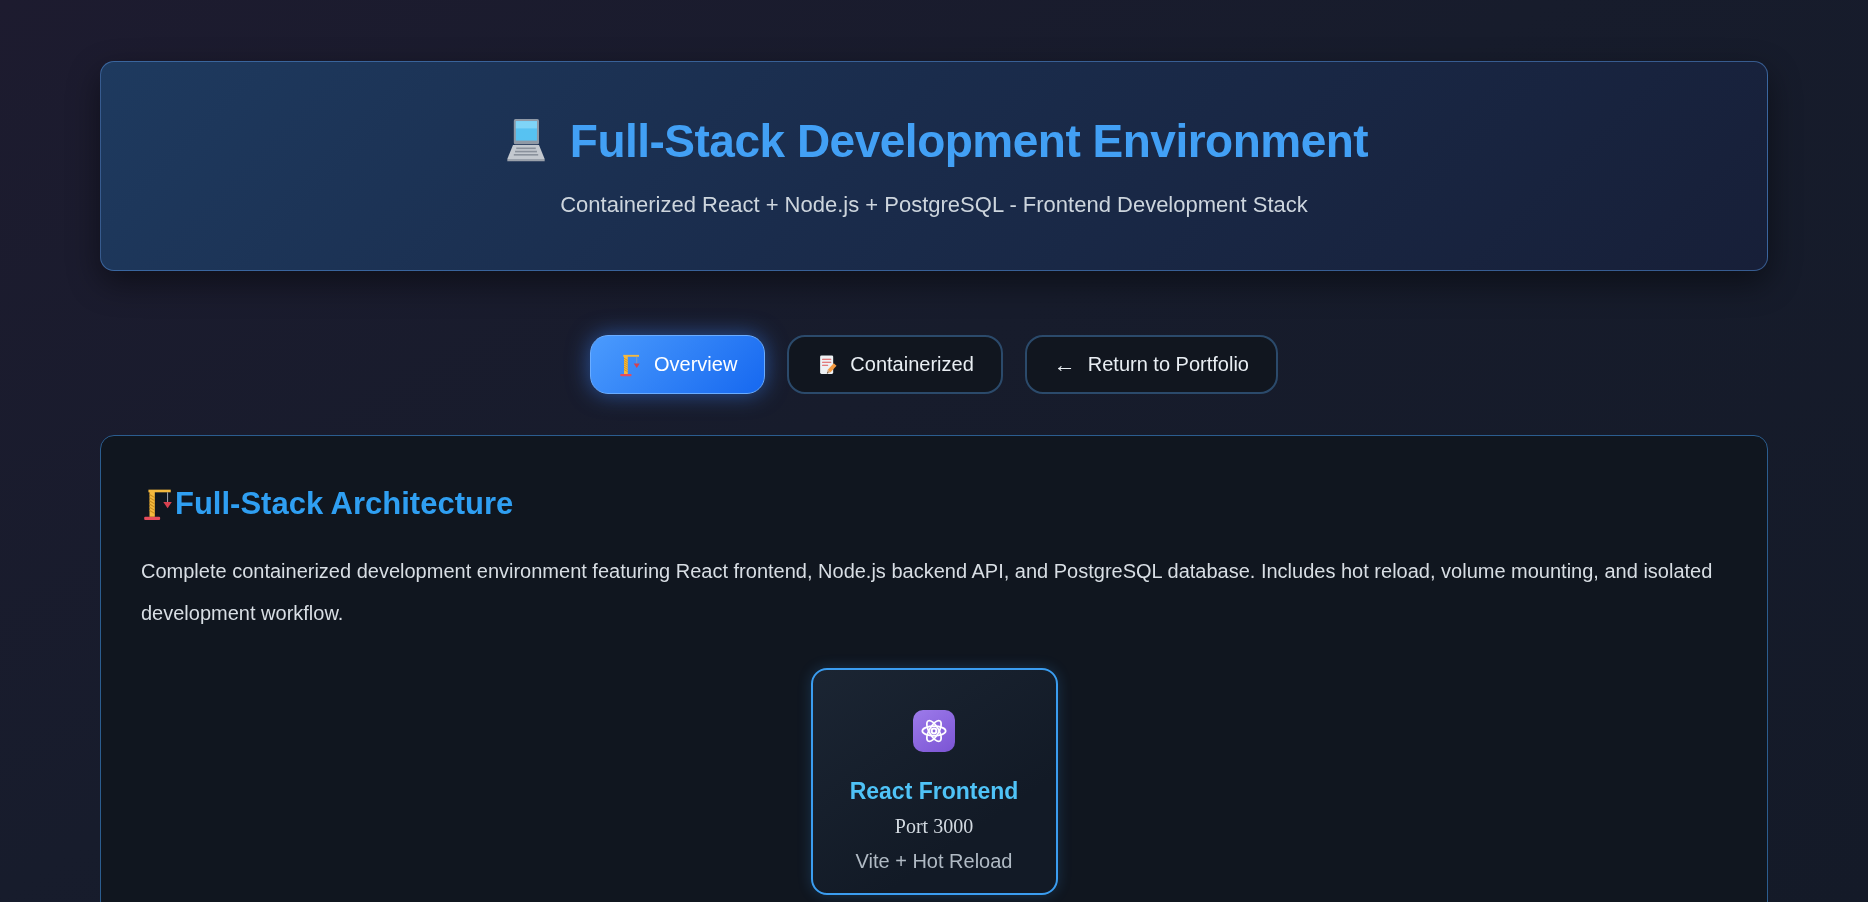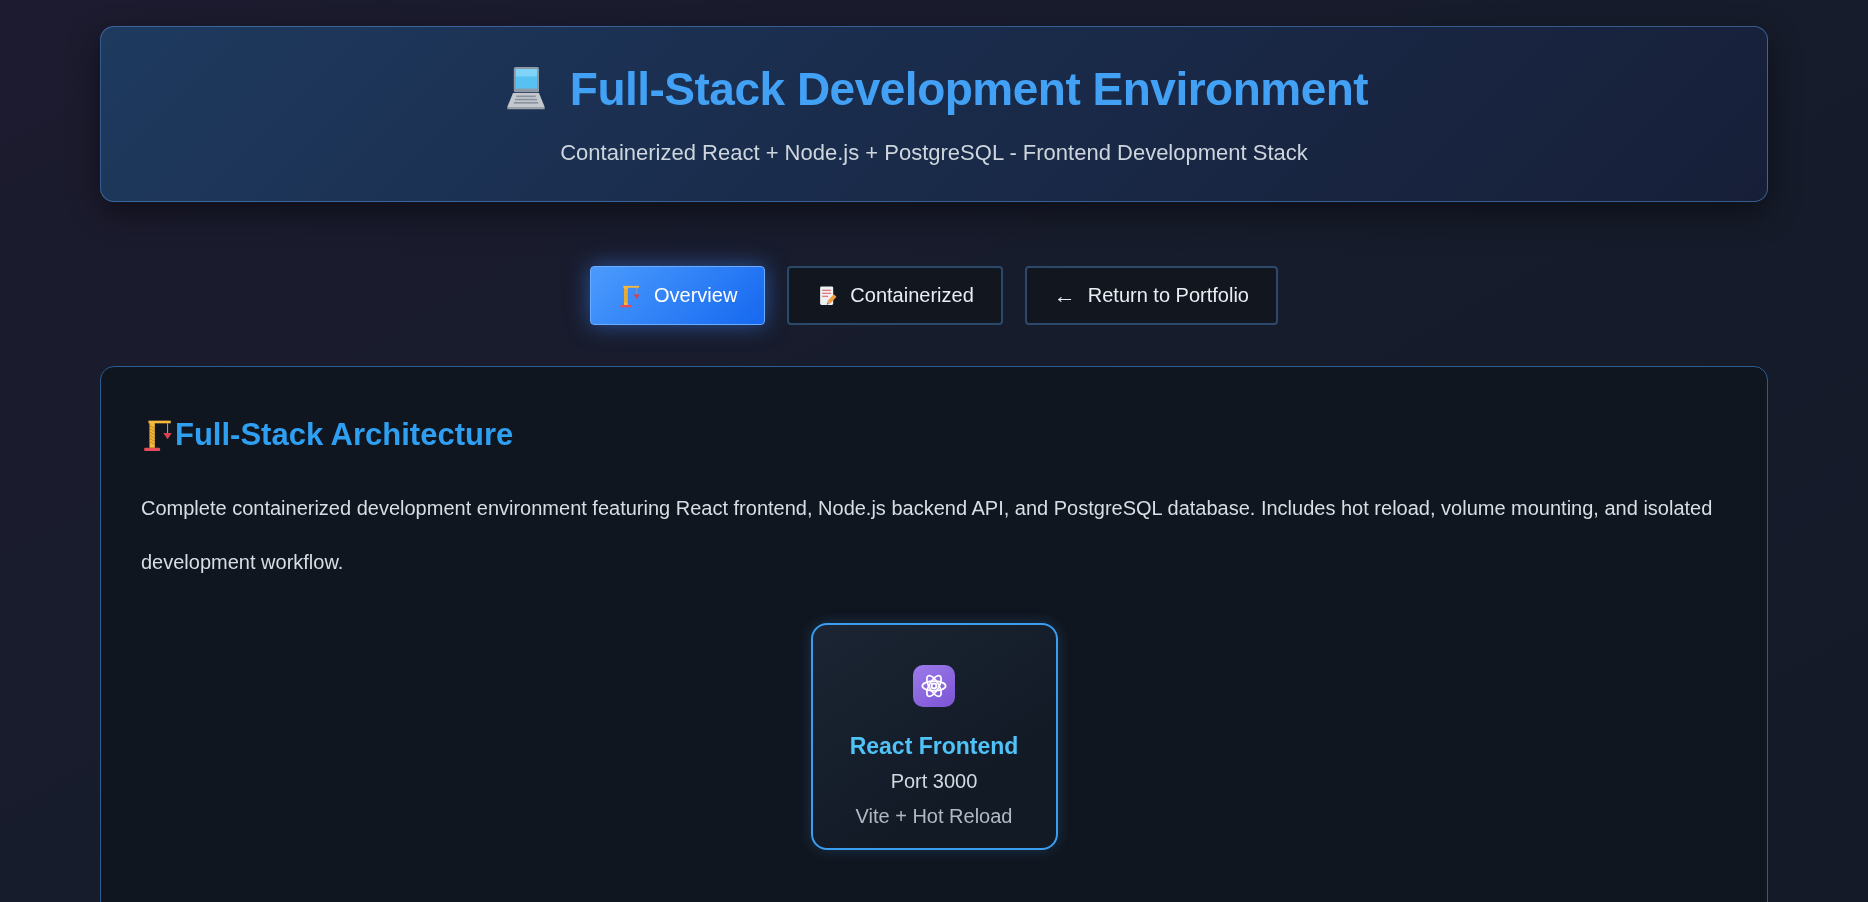--- a/index.html
+++ b/index.html
@@ -5,34 +5,34 @@
   * { margin:0; padding:0; box-sizing:border-box; }
   html,body { width:1868px; height:902px; overflow:hidden; }
   body {
     font-family:"Liberation Sans", sans-serif;
     background:linear-gradient(150deg,#1d1b2f 0%,#171c2c 45%,#141a28 100%);
     color:#e8eef4;
   }
 
   
   .header-card{
-    width:1668px; height:176px; margin:26px auto 0;
+    width:1668px; height:210px; margin:61px auto 0;
     border:1px solid rgba(82,140,214,.55); border-radius:14px;
     background:linear-gradient(135deg,#1e3a5f 0%,#1a2c4c 45%,#171f38 100%);
     box-shadow:0 12px 32px rgba(0,0,0,.45);
     display:flex; flex-direction:column; align-items:center; justify-content:center;
   }
   .title-row{ display:flex; align-items:center; gap:18px; }
   .page-title{ font-size:46px; font-weight:700; color:#42a0f5; letter-spacing:-.5px; }
   .page-subtitle{ margin-top:24px; font-size:22px; color:#cdd5dd; }
 
   
   .nav-row{ margin-top:64px; display:flex; justify-content:center; gap:22px; }
   .nav-btn{
-    height:59px; padding:0 27px; border-radius:4px;
+    height:59px; padding:0 27px; border-radius:18px;
     display:flex; align-items:center; gap:12px;
     background:#11161f; border:2px solid #2b4a6b;
     color:#e9eef3; font-size:20px; font-family:inherit; cursor:pointer;
   }
   .nav-btn.active{
     background:linear-gradient(135deg,#4b9bfd 0%,#1668f0 100%);
     border:1px solid #6aacff; color:#ffffff;
     box-shadow:0 0 22px rgba(59,130,246,.55);
   }
   .arrow-glyph{ font-size:22px; line-height:1; color:#e9eef3; }
@@ -40,40 +40,40 @@
   
   .main-panel{
     width:1668px; height:600px; margin:41px auto 0;
     border:1px solid #2b5d8f; border-radius:14px;
     background:#10161f;
     padding:50px 40px 0 40px;
   }
   .section-head{ display:flex; align-items:center; }
   .section-title{ font-size:31px; font-weight:700; color:#2f9ff2; }
   .section-desc{
-    margin-top:28px; font-size:20px; line-height:54px; color:#d8dee4;
+    margin-top:28px; font-size:20px; line-height:42px; color:#d8dee4;
     max-width:1588px;
   }
 
   
   .arch-card{
     width:247px; height:227px; margin:34px auto 0;
     border:2px solid #3b9df0; border-radius:16px;
     background:linear-gradient(145deg,#1b2533 0%,#121a26 70%);
     box-shadow:0 0 14px rgba(59,157,240,.22);
     display:flex; flex-direction:column; align-items:center;
     padding-top:40px;
   }
   .atom-badge{
     width:42px; height:42px; border-radius:10px;
     background:linear-gradient(145deg,#9d7bea 0%,#7b54d4 100%);
     display:flex; align-items:center; justify-content:center;
   }
   .arch-title{ margin-top:26px; font-size:23px; font-weight:700; color:#4fc3f7; }
-  .arch-port{ margin-top:10px; font-size:20px; color:#d3dae1; }
+  .arch-port{ margin-top:10px; font-size:20px; color:#d3dae1;font-family:Liberation Serif, serif; }
   .arch-detail{ margin-top:12px; font-size:20px; color:#b0bac4; }
 
   .icon-svg{ display:block; }
 </style>
 </head>
 <body>
 
 <div class="header-card">
   <div class="title-row">
     <span>

